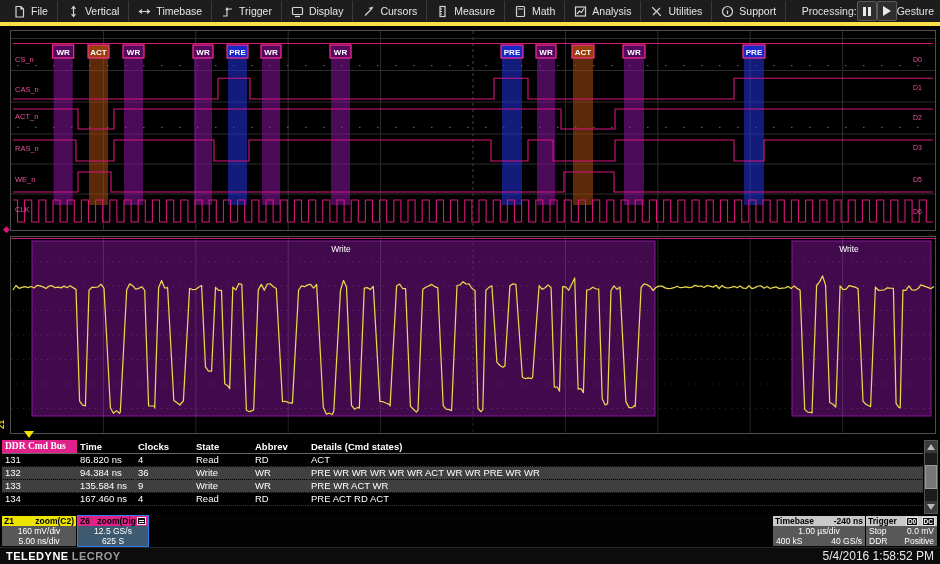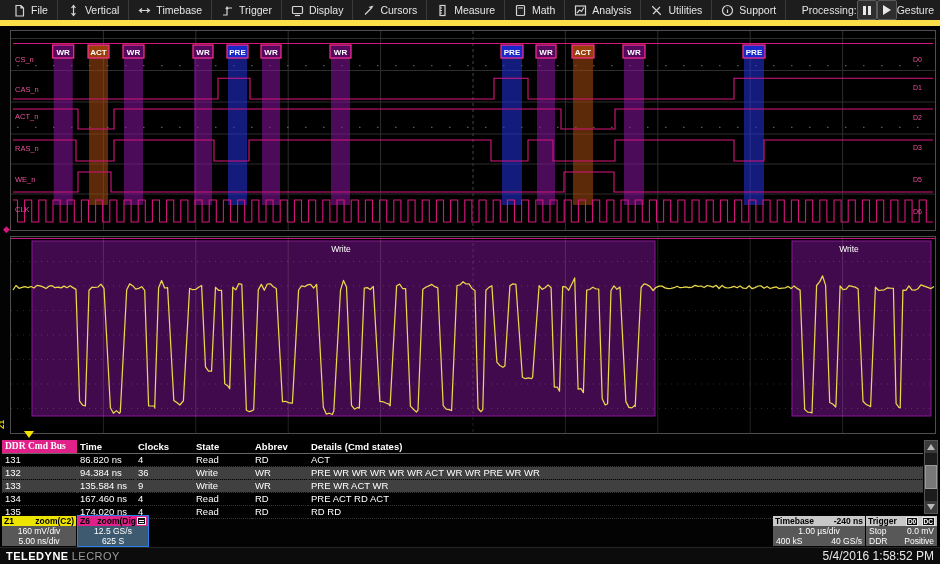--- a/index.html
+++ b/index.html
@@ -1,21 +1,21 @@
 <!DOCTYPE html>
 <html><head>
 <meta charset="utf-8">
 <style>
   html,body{margin:0;padding:0;background:#000;}
   *{box-sizing:border-box;font-family:"Liberation Sans",sans-serif;}
   #app{position:relative;width:940px;height:564px;overflow:hidden;background:#030303;}
 
   
   #menubar{position:absolute;top:0;left:0;width:940px;height:26px;background:#1d1d1d;
-           display:flex;align-items:center;padding:0 4px;border-bottom:6px solid #fde047;}
+           display:flex;align-items:center;padding:0 4px;border-bottom:4px solid #fde047;}
   .menu-item{display:flex;align-items:center;gap:5px;padding:0 9px;height:20px;
              color:#e6e6e6;font-size:10.5px;border-right:1px solid #3a3a3a;cursor:default;}
   .menu-item svg{display:block;}
   .menu-right{margin-left:auto;display:flex;align-items:center;padding-right:2px;}
   .proc-label,.gesture-label{color:#e2e2e2;font-size:10.5px;}
   .sq-btn{width:20px;height:20px;background:#2e2e2e;border:1px solid #5a5a5a;border-radius:2px;
           display:flex;align-items:center;justify-content:center;}
   .pause-bars{display:flex;gap:2px;}
   .pause-bars i{display:block;width:3px;height:9px;background:#e8e8e8;}
   .play-tri{width:0;height:0;border-left:8px solid #e8e8e8;border-top:5px solid transparent;border-bottom:5px solid transparent;}
@@ -66,21 +66,21 @@
   #tbbox .desc-body,#trbox .desc-body{background:#585858;}
   .row2{display:flex;justify-content:space-between;}
   .badge{display:inline-block;background:#0a0a0a;color:#fff;border:1px solid #e8e8e8;font-size:6.5px;font-weight:bold;
          line-height:7px;padding:0 1px;margin-left:1px;}
 
   
   #statusbar{position:absolute;left:0;top:547px;width:940px;height:17px;background:#0c0c0c;border-top:1px solid #262626;
              display:flex;align-items:center;}
   .brand{margin-left:6px;font-size:11px;letter-spacing:.5px;}
   .brand b{color:#fff;}
-  .brand span{color:#9a9a9a;font-weight:normal;margin-left:3px;}
+  .brand span{color:#9a9a9a;font-weight:bold;margin-left:3px;}
   .datetime{margin-left:auto;margin-right:6px;color:#e8e8e8;font-size:12px;}
 </style>
 </head>
 <body>
 
 <div id="app">
 
   <div id="menubar">
 
     <div class="menu-item">
@@ -322,28 +322,20 @@
             <td>PRE WR ACT WR</td>
           </tr>
           <tr class="">
             <td>134</td>
             <td>167.460 ns</td>
             <td>4</td>
             <td>Read</td>
             <td>RD</td>
             <td>PRE ACT RD ACT</td>
           </tr>
-          <tr class="">
-            <td>135</td>
-            <td>174.020 ns</td>
-            <td>4</td>
-            <td>Read</td>
-            <td>RD</td>
-            <td>RD RD</td>
-          </tr>
         </tbody>
       </table>
     </div>
   <div id="tbl-scroll">
     <div class="sb-btn">
         <span class="sb-up"></span>
       </div>
     <div class="sb-track">
         <div class="sb-thumb"></div>
       </div>

